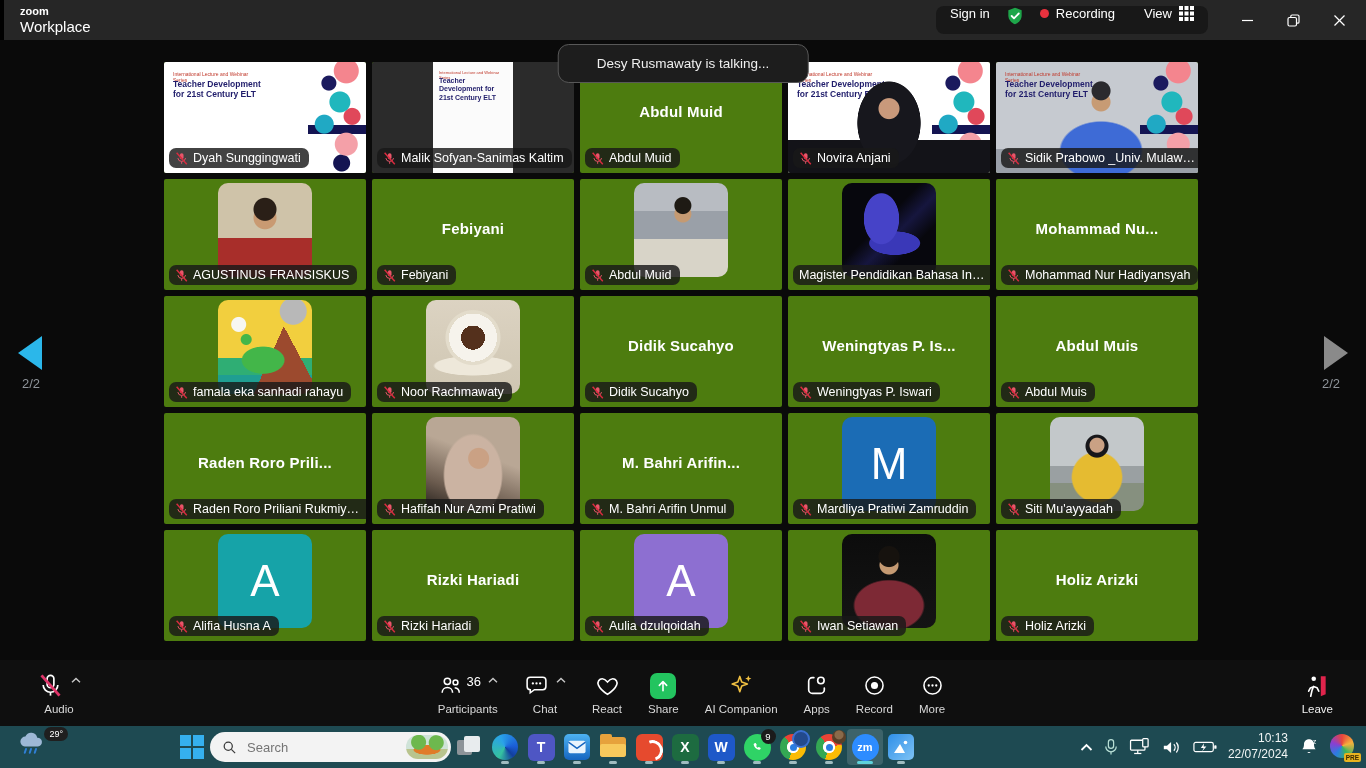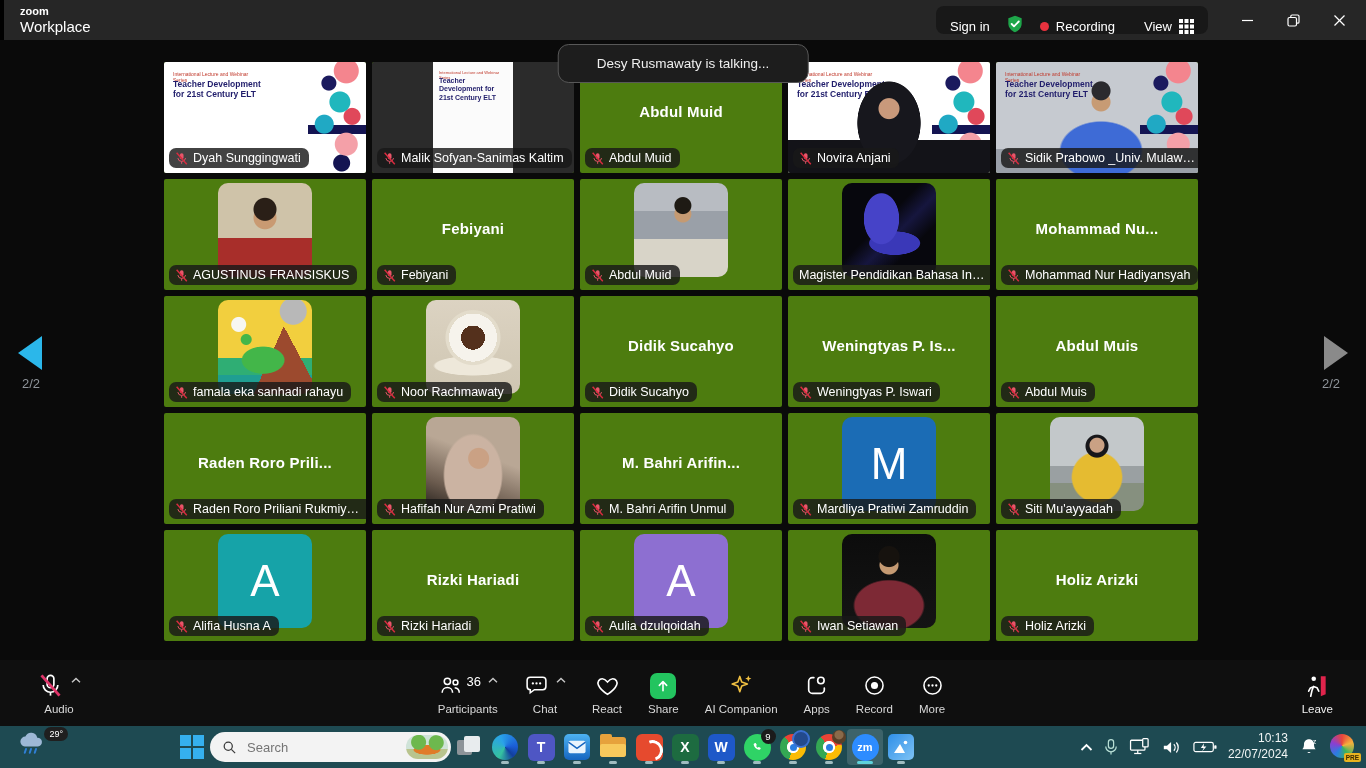--- a/index.html
+++ b/index.html
@@ -5,21 +5,21 @@
   html,body{margin:0;padding:0;}
   body{width:1366px;height:768px;overflow:hidden;background:#000;font-family:"Liberation Sans",sans-serif;}
   .screen{position:relative;width:1366px;height:768px;}
 
   
   .titlebar{position:absolute;top:0;left:4px;right:0;height:40px;background:#262626;display:flex;align-items:center;z-index:5;}
   .logo{margin-left:16px;color:#fff;line-height:1;}
   .logo .l1{font-size:11px;font-weight:bold;}
   .logo .l2{font-size:15px;margin-top:2px;}
   .titlebar-right{margin-left:auto;display:flex;align-items:center;}
-  .status-pill{display:flex;align-items:flex-end;gap:15px;background:#181818;border-radius:8px;height:28px;padding:0 14px;color:#fff;font-size:13px;}
+  .status-pill{display:flex;align-items:flex-start;gap:15px;background:#181818;border-radius:8px;height:28px;padding:0 14px;color:#fff;font-size:13px;}
   .rec{display:flex;align-items:center;gap:7px;}
   .rec-dot{width:9px;height:9px;border-radius:50%;background:#e8323e;}
   .view{display:flex;align-items:center;gap:7px;margin-left:14px;}
   .winbtns{display:flex;margin-left:16px;margin-right:4px;}
   .winbtn{width:46px;height:40px;display:flex;align-items:center;justify-content:center;}
 
   
   .stage{position:absolute;top:40px;left:0;right:0;height:620px;background:#0a0a0a;}
   .notif{position:absolute;top:4px;left:50%;transform:translateX(-50%);background:#1d1d1d;border:1px solid #585858;border-radius:11px;padding:11px 38px;color:#efefef;font-size:13.5px;z-index:4;white-space:nowrap;}
   .grid{position:absolute;left:164px;top:22px;display:grid;grid-template-columns:repeat(5,202px);grid-auto-rows:111px;gap:6px;}

